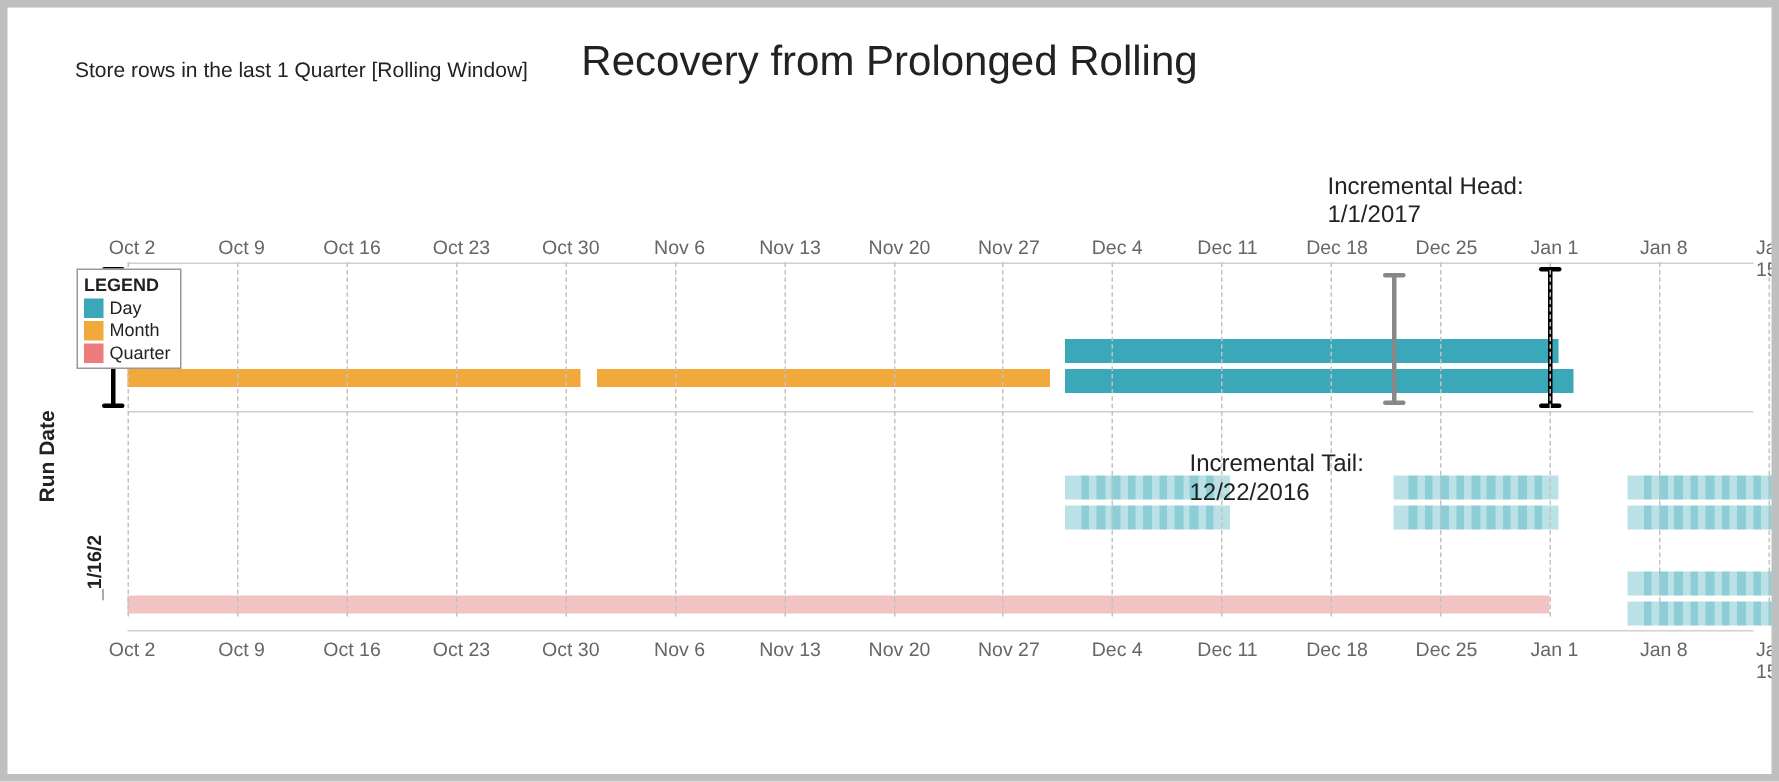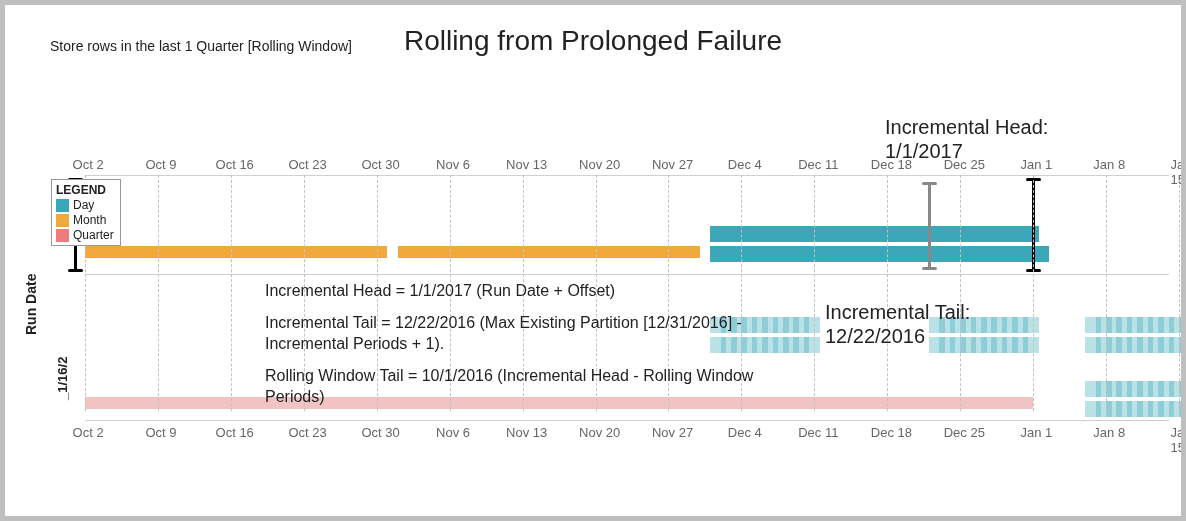--- a/index.html
+++ b/index.html
@@ -14,37 +14,37 @@
   .row1{position:absolute;left:0;right:0;top:0;height:98px;border:1px solid #d0d0d0;border-left:none;border-right:none}
   .row2{position:absolute;left:0;right:0;top:170px;height:60px}
   .month-bar{position:absolute;height:12px;background:#f2a93b}
   .quarter-bar{position:absolute;height:12px;background:#f2c3c3}
   .day-sq{position:absolute;width:16px;height:16px;background:#3aa8b8}
   .day-sq.faded{opacity:.35}
   .marker{position:absolute;width:3px;background:#000;border-radius:2px}
   .marker::before,.marker::after{content:"";position:absolute;left:-6px;width:15px;height:3px;background:#000;border-radius:2px}
   .marker::before{top:0}.marker::after{bottom:0}
   .marker.grey{background:#888}.marker.grey::before,.marker.grey::after{background:#888}
-  .ann{position:absolute;font-size:20px;line-height:1.2}
+  .ann{position:absolute;font-size:16px;line-height:1.2}
   .legend{position:absolute;left:-34px;top:4px;background:#fff;border:1px solid #999;padding:3px 6px 3px 4px;font-size:12px;z-index:5}
   .legend-title{font-weight:600;font-size:12px;margin-bottom:1px}
   .lg-row{display:flex;align-items:center;gap:4px;margin-top:1px}
   .sw{width:13px;height:13px;display:inline-block}
   .sw.d{background:#3aa8b8}.sw.m{background:#f2a93b}.sw.q{background:#ef7c7c}
   .notes{position:absolute;left:260px;top:275px;width:530px;font-size:16px;line-height:1.35}
   .notes p{margin:0 0 10px 0}
   .run-date{position:absolute;left:18px;top:330px;font-size:14px;transform:rotate(-90deg);transform-origin:left top;font-weight:600}
   .run-date-val{position:absolute;left:50px;top:395px;font-size:13px;font-weight:600;transform:rotate(-90deg);transform-origin:left top}
   .baseline{position:absolute;left:0;right:0;border-top:1px solid #d0d0d0}
 </style>
 </head>
 <body>
 <div class="frame">
 
-<div class="title">Rolling from Prolonged Failure</div>
+<div class="title">Recovery from Prolonged Rolling</div>
 
 <div class="meta">
   <div><span>Store rows in the last </span><b>1 Quarter</b><span> [Rolling Window]</span></div>
 </div>
 
 <div class="ann" style="left:880px;top:110px;white-space:pre">Incremental Head:
 1/1/2017</div>
 
 <div class="chart" id="chart">
   <div class="legend">
@@ -259,25 +259,20 @@
       <div class="tick-label-bot" style="left: 948.133px; top: 250px;">Jan 1</div>
       <div class="tick" style="left: 1021.07px;"></div>
       <div class="tick-label-top" style="left: 1021.07px;">Jan 8</div>
       <div class="tick-label-bot" style="left: 1021.07px; top: 250px;">Jan 8</div>
       <div class="tick" style="left: 1094px;"></div>
       <div class="tick-label-top" style="left: 1094px;">Jan 15</div>
       <div class="tick-label-bot" style="left: 1094px; top: 250px;">Jan 15</div>
       <div class="baseline" style="top: 245px;"></div>
     </div>
 
-<div class="ann" style="left:820px;top:295px;white-space:pre">Incremental Tail:
+<div class="ann" style="left:788px;top:295px;white-space:pre">Incremental Tail:
 12/22/2016</div>
 
-<div class="notes">
-  <p>Incremental Head = 1/1/2017 (Run Date + Offset)</p>
-  <p>Incremental Tail = 12/22/2016 (Max Existing Partition [12/31/2016] - Incremental Periods + 1).</p>
-  <p>Rolling Window Tail = 10/1/2016 (Incremental Head - Rolling Window Periods)</p>
-</div>
 
 <div class="run-date">Run Date</div>
 <div class="run-date-val">_1/16/2</div>
 
 </div>
 
 </body></html>

